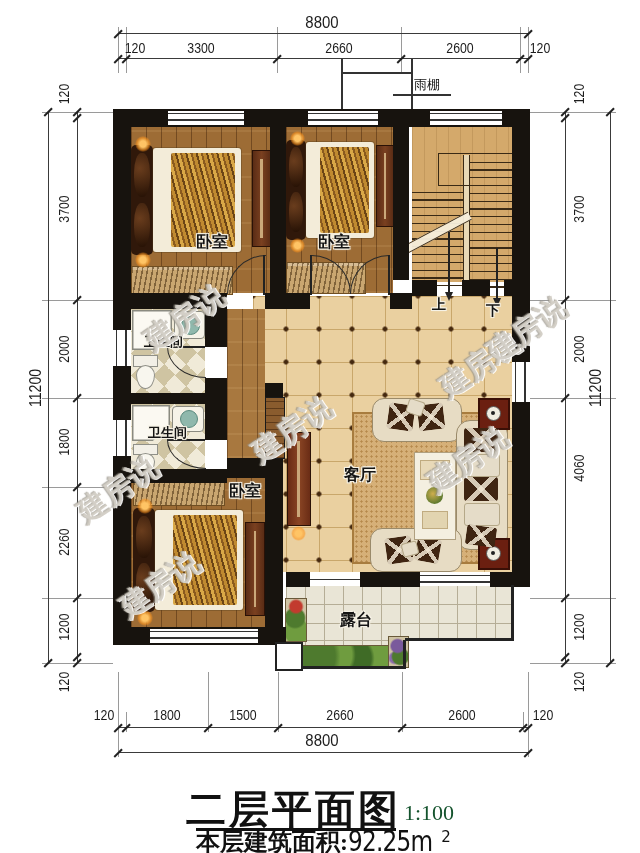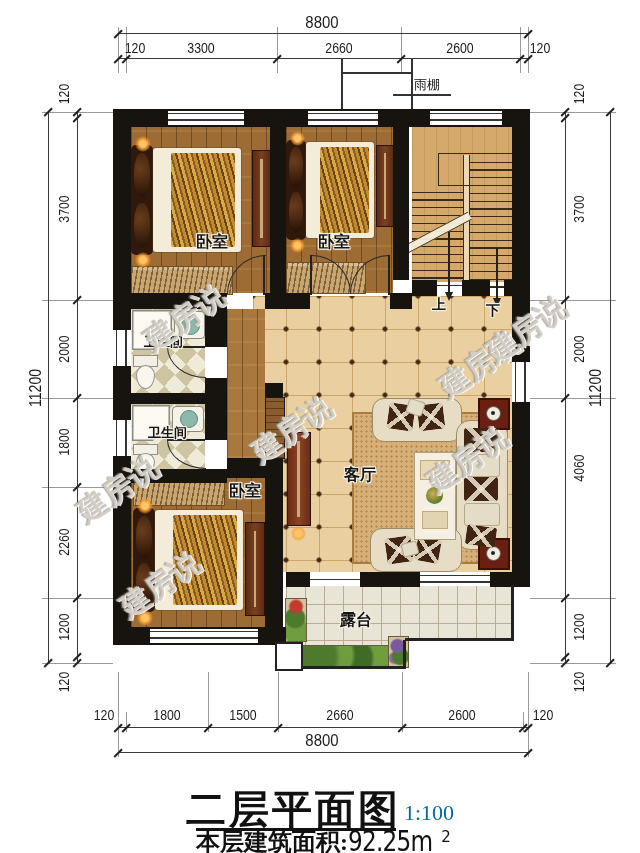--- a/index.html
+++ b/index.html
@@ -91,21 +91,21 @@
   .vlab{position:absolute;z-index:6;font-size:14px;line-height:1;color:#1d1d1d;white-space:nowrap;transform:translate(-50%,-50%) rotate(-90deg) scaleX(.88);}
   
   .rlab{position:absolute;z-index:50;font-weight:700;color:#141414;white-space:nowrap;
      text-shadow:-1px -1px 0 #f6f2e6,1px -1px 0 #f6f2e6,-1px 1px 0 #f6f2e6,1px 1px 0 #f6f2e6,0 0 3px #f6f2e6;}
   .wm{position:absolute;z-index:60;font-size:30px;font-weight:700;color:rgba(205,200,190,.85);
      text-shadow:1px 1px 0 rgba(255,255,255,.9),-1px -1px 1px rgba(150,145,135,.7);
      transform:translate(-50%,-50%) rotate(-35deg);white-space:nowrap;pointer-events:none;}
   
   .title-main{position:absolute;z-index:6;font-family:"Liberation Serif",serif;font-weight:700;
      font-size:40px;letter-spacing:3px;color:#111;white-space:nowrap;}
-  .title-scale{position:absolute;z-index:6;font-family:"Liberation Serif",serif;font-size:22px;color:#0369a1;}
+  .title-scale{position:absolute;z-index:6;font-family:"Liberation Serif",serif;font-size:22px;color:#14532d;}
   .title-rule{position:absolute;z-index:6;background:#111;}
   .sub{position:absolute;z-index:6;color:#111;white-space:nowrap;display:flex;align-items:flex-end;}
   .sub .zh{font-family:"Liberation Serif",serif;font-weight:700;font-size:24px;}
   .sub .num{font-family:"DejaVu Sans",sans-serif;font-size:29px;font-weight:400;transform:scaleX(.8);transform-origin:left bottom;display:inline-block;letter-spacing:-1px;}
   .sub .sup{font-family:"DejaVu Sans",sans-serif;font-size:15px;position:relative;top:-12px;left:-12px;}
 </style>
 </head>
 <body>
 
 <div id="screen">

